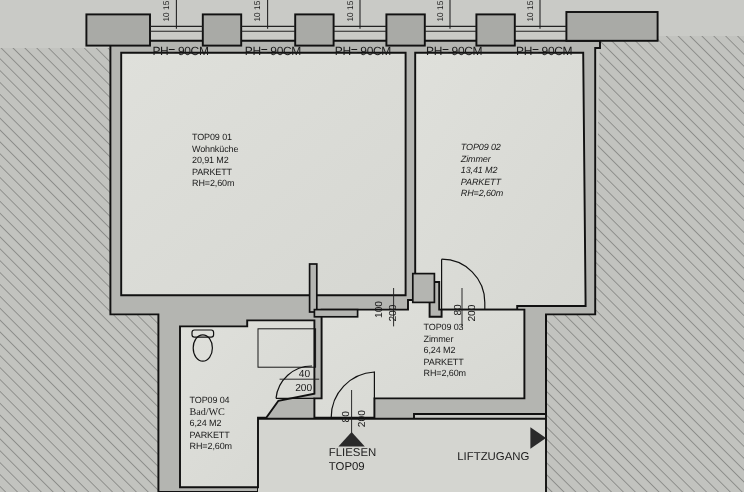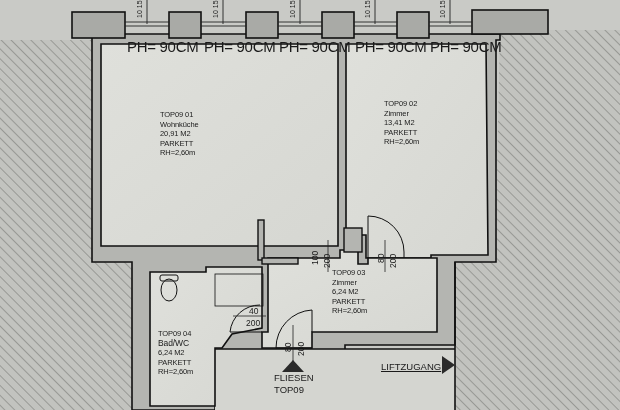--- a/index.html
+++ b/index.html
@@ -8,21 +8,21 @@
     background: #cfd0cc;
     font-family: "Liberation Sans", sans-serif;
     position: relative;
   }
   #plan { position: absolute; left: 0; top: 0; width: 620px; height: 410px; }
   .lbl {
     position: absolute; font-family: "Liberation Sans", sans-serif;
     font-size: 7.5px; line-height: 9.5px; color: #1a1a1a; white-space: nowrap;
     letter-spacing: -0.1px;
   }
-  .ph { position: absolute; font-size: 15px; color: #1a1a1a; font-family: "Liberation Sans", sans-serif; letter-spacing: -0.3px; white-space: nowrap; }
+  .ph { position: absolute; font-size: 10px; color: #1a1a1a; font-family: "Liberation Sans", sans-serif; letter-spacing: -0.3px; white-space: nowrap; }
   .dim { position: absolute; font-size: 8.5px; color: #1a1a1a; font-family: "Liberation Sans", sans-serif; white-space: nowrap; }
   .dim.v { transform: rotate(-90deg); transform-origin: left top; }
   .big { position: absolute; font-size: 9.5px; color: #1a1a1a; font-family: "Liberation Sans", sans-serif; line-height: 12px; white-space: nowrap; }
   .room-block div { display: block; }
 </style>
 </head>
 <body>
 
 <svg id="plan" viewBox="0 0 620 410" xmlns="http://www.w3.org/2000/svg">
   <defs>
@@ -132,49 +132,49 @@
 <div class="dim v" style="left:364px;top:18px;font-size:7px;"><span>10</span> <span>15</span></div>
 <div class="dim v" style="left:439px;top:18px;font-size:7px;"><span>10</span> <span>15</span></div>
 
 <div class="lbl room-block" style="left:160px;top:110px;">
   <div>TOP09 01</div>
   <div>Wohnküche</div>
   <div>20,91 M2</div>
   <div>PARKETT</div>
   <div>RH=2,60m</div>
 </div>
-<div class="lbl room-block" style="left:384px;top:99px;">
+<div class="lbl room-block" style="left:384px;top:118px;font-style:italic;">
   <div>TOP09 02</div>
   <div>Zimmer</div>
   <div>13,41 M2</div>
   <div>PARKETT</div>
   <div>RH=2,60m</div>
 </div>
-<div class="lbl room-block" style="left:332px;top:268px;">
+<div class="lbl room-block" style="left:353px;top:268px;">
   <div>TOP09 03</div>
   <div>Zimmer</div>
   <div>6,24 M2</div>
   <div>PARKETT</div>
   <div>RH=2,60m</div>
 </div>
 <div class="lbl room-block" style="left:158px;top:329px;">
   <div>TOP09 04</div>
-  <div style="font-size:8.5px;">Bad/WC</div>
+  <div style="font-size:8.5px;font-family:Liberation Serif, serif;">Bad/WC</div>
   <div>6,24 M2</div>
   <div>PARKETT</div>
   <div>RH=2,60m</div>
 </div>
 
 <div class="dim v" style="left:310px;top:265px;"><span>100</span></div>
 <div class="dim v" style="left:322px;top:268px;"><span>200</span></div>
 <div class="dim v" style="left:376px;top:263px;"><span>80</span></div>
 <div class="dim v" style="left:388px;top:268px;"><span>200</span></div>
 <div class="dim" style="left:249px;top:306px;"><span>40</span></div>
 <div class="dim" style="left:246px;top:318px;"><span>200</span></div>
 <div class="dim v" style="left:283px;top:352px;"><span>80</span></div>
 <div class="dim v" style="left:296px;top:356px;"><span>200</span></div>
 
 <div class="big" style="left:274px;top:372px;">
   <div>FLIESEN</div>
   <div>TOP09</div>
 </div>
 
-<div class="big" style="left:381px;top:361px;text-decoration:underline;">LIFTZUGANG</div>
+<div class="big" style="left:381px;top:375px;">LIFTZUGANG</div>
 
 </body></html>

